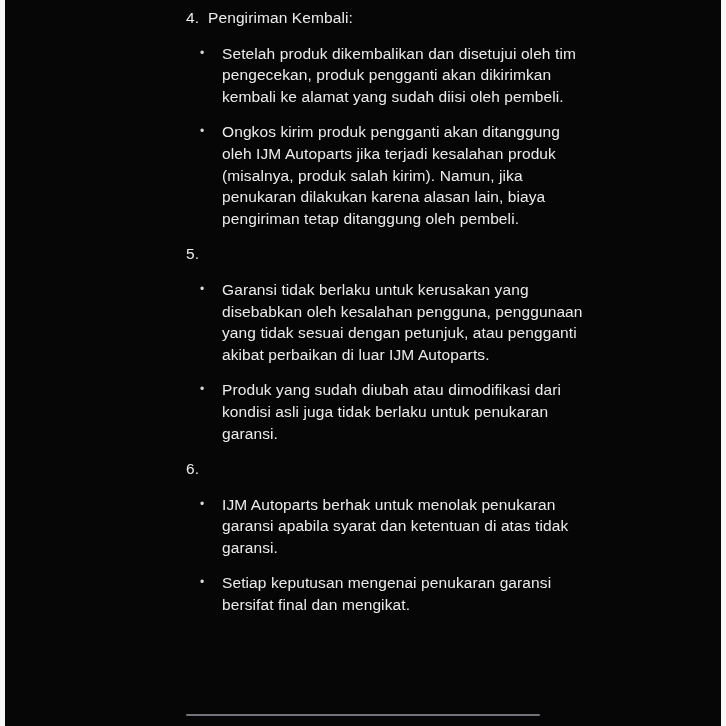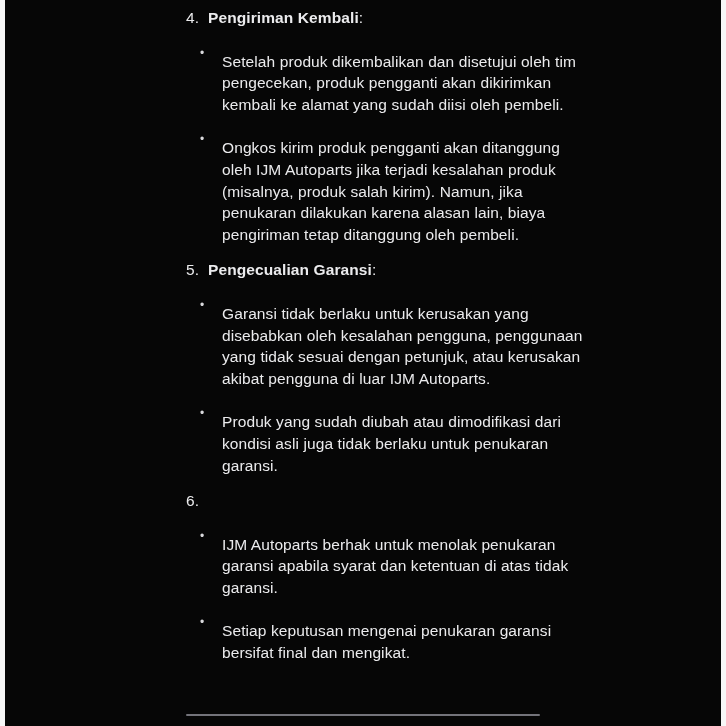--- a/index.html
+++ b/index.html
@@ -37,35 +37,35 @@
   .section { margin: 0; }
   .heading {
     display: flex;
     margin: 14px 0 14px;
   }
   .section:first-child .heading { margin-top: 0; }
   .num {
     flex: none;
     width: 22px;
   }
-  .title { font-weight: bold; }
+  .title { font-weight: normal; }
   .title-suffix { font-weight: normal; }
   .bullet {
     display: flex;
     margin: 0 0 14px;
   }
   .dot {
     flex: none;
     margin-left: 14px;
     width: 22px;
     color: #d9d9dc;
     font-size: 12px;
     line-height: 21.6px;
   }
-  .btxt { flex: 1; margin-top: 8px; }
+  .btxt { flex: 1; }
   .divider {
     position: absolute;
     left: 186px;
     top: 714px;
     width: 354px;
     height: 2px;
     border-radius: 1px;
     background: #73737a;
   }
 </style>
@@ -85,25 +85,24 @@
           <span class="btxt">Setelah produk dikembalikan dan disetujui oleh tim pengecekan, produk pengganti akan dikirimkan kembali ke alamat yang sudah diisi oleh pembeli.</span>
         </div>
         <div class="bullet">
           <span class="dot">•</span>
           <span class="btxt">Ongkos kirim produk pengganti akan ditanggung oleh IJM Autoparts jika terjadi kesalahan produk (misalnya, produk salah kirim). Namun, jika penukaran dilakukan karena alasan lain, biaya pengiriman tetap ditanggung oleh pembeli.</span>
         </div>
       </div>
       <div class="section">
         <div class="heading">
           <span class="num">5.</span>
-          <span><span class="title">Pengecualian Garansi</span><span class="title-suffix">:</span></span>
         </div>
         <div class="bullet">
           <span class="dot">•</span>
-          <span class="btxt">Garansi tidak berlaku untuk kerusakan yang disebabkan oleh kesalahan pengguna, penggunaan yang tidak sesuai dengan petunjuk, atau kerusakan akibat pengguna di luar IJM Autoparts.</span>
+          <span class="btxt">Garansi tidak berlaku untuk kerusakan yang disebabkan oleh kesalahan pengguna, penggunaan yang tidak sesuai dengan petunjuk, atau pengganti akibat perbaikan di luar IJM Autoparts.</span>
         </div>
         <div class="bullet">
           <span class="dot">•</span>
           <span class="btxt">Produk yang sudah diubah atau dimodifikasi dari kondisi asli juga tidak berlaku untuk penukaran garansi.</span>
         </div>
       </div>
       <div class="section">
         <div class="heading">
           <span class="num">6.</span>
         </div>

